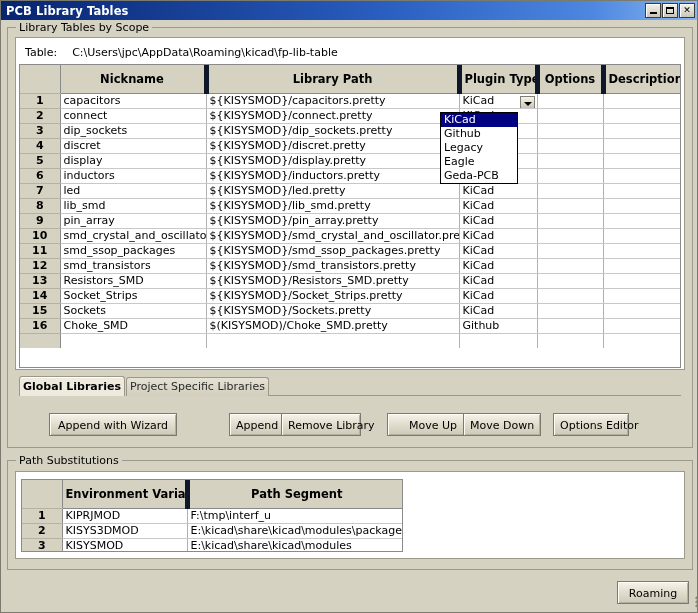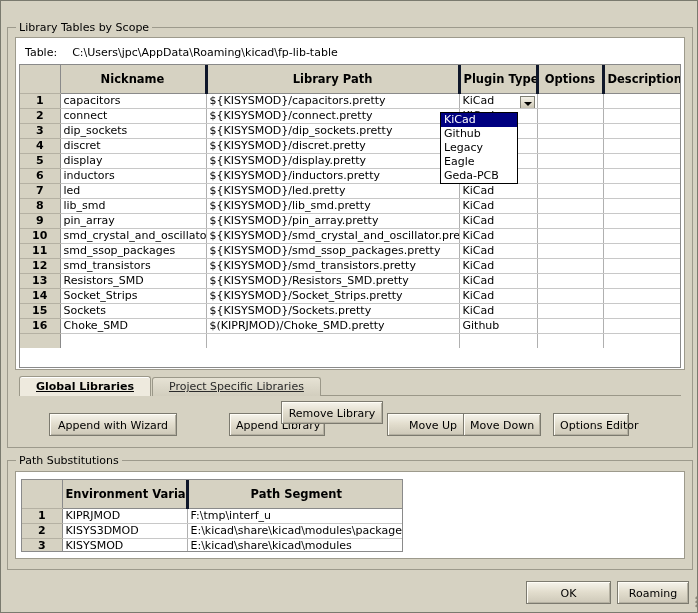--- a/index.html
+++ b/index.html
@@ -129,21 +129,21 @@
     height: 15px;
     overflow: hidden;
     white-space: nowrap;
     box-sizing: border-box;
   }
   .grid th {
     background: #d6d2c2;
     font-weight: bold;
     text-align: center;
     border-bottom: 1px solid #8a8a8a;
-    border-right: 3px solid #0f172a;
+    border-right: 5px solid #0f172a;
     height: 28px;
     font-size: 11.5px;
   }
   .grid td.rownum, .grid th.corner {
     background: #d6d2c2;
     text-align: center;
     font-weight: bold;
     border-right: 1px solid #8a8a8a;
     border-bottom: 1px solid #b5b1a3;
     font-size: 11px;
@@ -200,30 +200,29 @@
   
   .tabstrip {
     position: absolute;
     display: flex;
     align-items: flex-end;
     height: 20px;
   }
   .tab {
     height: 19px;
     line-height: 18px;
-    padding: 0 16px;
+    padding: 0 3px;
     border: 1px solid #9b9889;
     border-bottom: none;
     border-top-left-radius: 3px;
     border-top-right-radius: 3px;
     box-sizing: border-box;
     font-size: 11px;
     cursor: pointer;
     white-space: nowrap;
-    text-decoration: underline;
   }
   .tab.active {
     background: #eeeade;
     font-weight: bold;
     height: 20px;
     line-height: 19px;
     box-shadow: inset 0 1px 0 #ffffff;
   }
   .tab.inactive {
     background: linear-gradient(to bottom, #e6e2d4 0%, #d2cebe 100%);
@@ -278,20 +277,32 @@
     width: 100%;
     height: 3px;
     background: #d6d2c2;
   }
 </style>
 </head>
 <body>
 
 <div id="window">
 
+  <div id="titlebar">
+    <div class="title">PCB Library Tables</div>
+    <div class="winbtn min">
+        <span class="g"></span>
+      </div>
+    <div class="winbtn max">
+        <span class="g"></span>
+      </div>
+    <div class="winbtn close">
+        <span class="g">✕</span>
+      </div>
+  </div>
 
   <div class="groupbox" style="left:6px; top:26px; width:686px; height:421px;">
     <div class="legend">Library Tables by Scope</div>
   </div>
 
   <div class="panel" style="left:14px; top:36px; width:670px; height:333px;"></div>
 
   <div class="table-path" style="left:24px; top:45px;">
     <span>Table:</span>
     <span style="display:inline-block; width:8px;"></span>
@@ -435,21 +446,21 @@
             <td class="rownum">15</td>
             <td>Sockets</td>
             <td>${KISYSMOD}/Sockets.pretty</td>
             <td>KiCad</td>
             <td></td>
             <td style="border-right: none;"></td>
           </tr>
           <tr>
             <td class="rownum">16</td>
             <td>Choke_SMD</td>
-            <td>$(KIPRJMOD)/Choke_SMD.pretty</td>
+            <td>$(KISYSMOD)/Choke_SMD.pretty</td>
             <td>Github</td>
             <td></td>
             <td style="border-right: none;"></td>
           </tr>
           <tr>
             <td class="rownum blank"></td>
             <td class="blank"></td>
             <td class="blank"></td>
             <td class="blank"></td>
             <td class="blank"></td>
@@ -473,21 +484,21 @@
     </div>
     <div class="tab inactive">
       <span>Project Specific Libraries</span>
     </div>
     <div class="tabrest"></div>
   </div>
 
   <div id="action-buttons">
       <button class="btn" style="left: 48px; top: 412px; width: 128px;">Append with Wizard</button>
       <button class="btn" style="left: 180px; top: 412px; width: 96px; margin-left: 48px;">Append Library</button>
-      <button class="btn" style="left: 280px; top: 400px; width: 102px;">Remove Library</button>
+      <button class="btn" style="left: 280px; top: 412px; width: 80px;">Remove Library</button>
       <button class="btn" style="left: 386px; top: 412px; width: 92px;">Move Up</button>
       <button class="btn" style="left: 462px; top: 412px; width: 78px;">Move Down</button>
       <button class="btn" style="left: 552px; top: 412px; width: 76px;">Options Editor</button>
     </div>
 
   <div class="groupbox" style="left:6px; top:459px; width:686px; height:110px;">
     <div class="legend">Path Substitutions</div>
   </div>
 
   <div class="panel" style="left:14px; top:470px; width:670px; height:88px;"></div>
@@ -519,21 +530,20 @@
           </tr>
           <tr>
             <td class="rownum">3</td>
             <td>KISYSMOD</td>
             <td style="border-right: none;">E:\kicad\share\kicad\modules</td>
           </tr>
         </tbody>
     </table>
   </div>
 
-  <button class="btn" style="left:525px; top:580px; width:85px;">OK</button>
   <button class="btn" style="left:616px; top:580px; width:72px;">Roaming</button>
 
   <div id="resize-grip">
     <i style="left:13px; top:1px;  width:12px;"></i>
     <i style="left:13px; top:5px;  width:8px;"></i>
     <i style="left:13px; top:9px;  width:4px;"></i>
   </div>
   <div id="bottombar"></div>
 </div>
 

